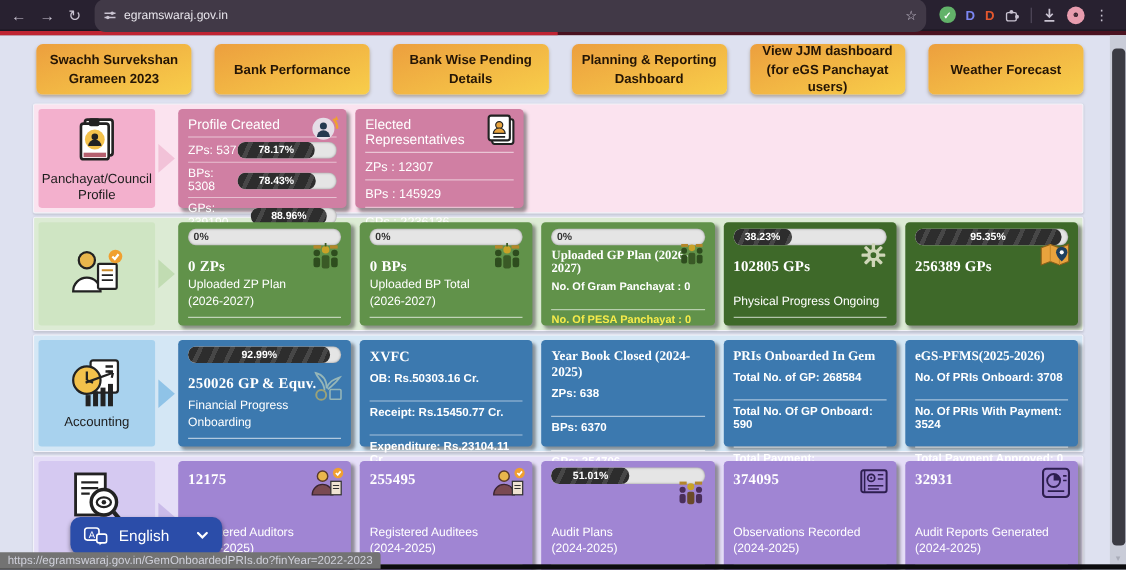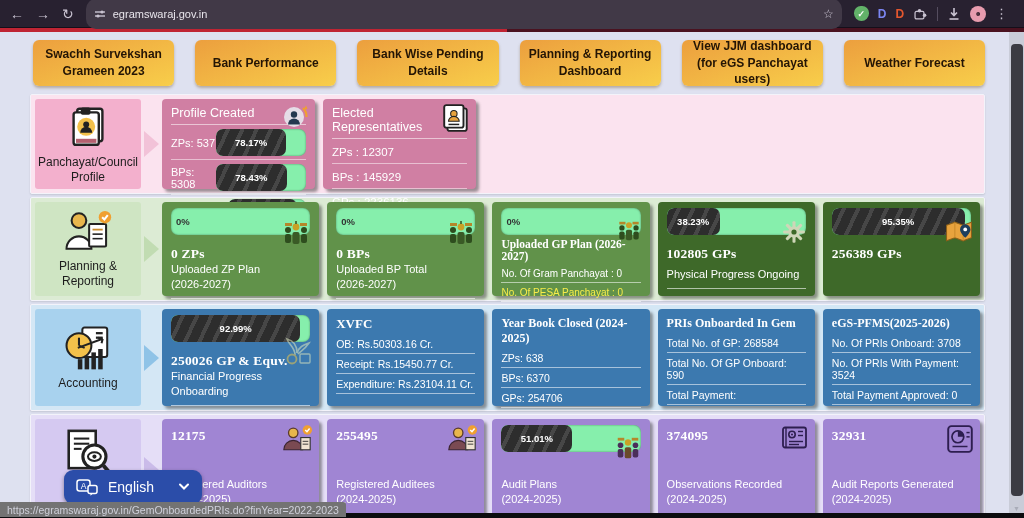--- a/index.html
+++ b/index.html
@@ -50,42 +50,42 @@
   .sec-arrow{align-self:center;width:0;height:0;border-top:13px solid transparent;
              border-bottom:13px solid transparent;border-left:15px solid var(--arrow);margin:0 3px;}
   .cards{flex:1;display:flex;gap:8px;}
   .card{flex:1;position:relative;border-radius:4px;background:var(--card);color:#fff;
         padding:6px 9px 7px;box-shadow:3px 3px 3px rgba(35,35,35,.45);display:flex;
         flex-direction:column;box-sizing:border-box;cursor:pointer;}
   .card.dark{background:var(--card2);}
   .section.pink .card{flex:0 0 153px;}
 
   
-  .pbar{position:relative;height:27px;background:#86efac;border-radius:7px;overflow:hidden;
+  .pbar{position:relative;height:15px;background:#e5e5e5;border-radius:7px;overflow:hidden;
         box-shadow:inset 0 0 2px rgba(0,0,0,.45);flex:0 0 auto;}
   .pbar.wide{width:100%;margin-bottom:2px;}
   .pbar.small{width:90px;}
   .pfill{height:100%;border-radius:7px;color:#fff;font-size:9.5px;font-weight:bold;
          display:flex;align-items:center;justify-content:center;
          background:repeating-linear-gradient(115deg,#2d2d2d 0 9px,#474747 9px 13px);}
   .pzero{position:absolute;left:5px;top:0;height:100%;display:flex;align-items:center;
          color:#333;font-size:9.5px;font-weight:bold;}
 
   
   .ptitle{font-size:12.5px;padding:1px 0 4px;border-bottom:1px solid rgba(255,255,255,.55);}
   .prow{display:flex;justify-content:space-between;align-items:center;padding:4px 0 3px;
         border-bottom:1px solid rgba(255,255,255,.5);font-size:11px;}
   .erow{font-size:11.5px;padding:7px 0 5px;border-bottom:1px solid rgba(255,255,255,.5);}
 
   
   .big{font-family:"Liberation Serif",serif;font-weight:bold;font-size:13.5px;margin-top:9px;letter-spacing:.2px;}
   .sub-wrap{margin-top:auto;border-bottom:1px solid rgba(255,255,255,.6);padding-bottom:6px;
             font-size:11px;line-height:1.35;}
   .ctitle{font-family:"Liberation Serif",serif;font-weight:bold;font-size:12px;margin:1px 0 2px;}
-  .crow{font-size:10.5px;padding:4px 0 3px;border-bottom:1px solid rgba(255,255,255,.55);}
+  .crow{font-size:10.5px;padding:4px 0 14px;border-bottom:1px solid rgba(255,255,255,.55);font-weight:bold;}
   .crow.yellow{color:#f7ec4a;}
   .cicon{position:absolute;right:6px;}
 
   
   .lang-btn{position:absolute;left:64px;top:470px;width:138px;height:34px;background:#2b4da9;
             border-radius:9px;display:flex;align-items:center;gap:10px;padding:0 12px;
             box-sizing:border-box;color:#fff;z-index:40;box-shadow:0 2px 4px rgba(0,0,0,.4);cursor:pointer;}
   .lang-label{font-size:14px;flex:1;}
   .statusbar{position:absolute;left:0;bottom:1px;height:15px;background:#737373;color:#cfd0da;
              font-size:10.5px;display:flex;align-items:center;padding:0 7px;z-index:45;
@@ -212,21 +212,20 @@
       <svg width="52" height="46" viewBox="0 0 46 40">
         <circle cx="15" cy="9" r="6.5" fill="#e8b64c" stroke="#222" stroke-width="1.8"></circle>
         <path d="M4 34 a11 11 0 0 1 22 0 Z" fill="#fff" stroke="#222" stroke-width="1.8"></path>
         <rect x="24" y="12" width="15" height="20" rx="1" fill="#fff" stroke="#222" stroke-width="1.8"></rect>
         <line x1="27" y1="17" x2="36" y2="17" stroke="#c98a2a" stroke-width="1.6"></line>
         <line x1="27" y1="21" x2="36" y2="21" stroke="#222" stroke-width="1.4"></line>
         <line x1="27" y1="25" x2="36" y2="25" stroke="#222" stroke-width="1.4"></line>
         <circle cx="38" cy="6" r="5.5" fill="#f0a030"></circle>
         <path d="M35.5 6 l2 2 3-3.8" stroke="#fff" stroke-width="1.8" fill="none"></path>
       </svg>
-      <div class="sec-label-text">Planning &amp; Reporting</div>
     </div>
     <div class="sec-arrow"></div>
     <div class="cards">
       <div class="card">
         <span class="pbar wide">
           <span class="pzero">0%</span>
         </span>
         <svg class="cicon" style="top:17px;width:34px;height:30px;" viewBox="0 0 34 30">
           <rect x="6" y="4" width="7" height="3" fill="#b5872a"></rect>
             <rect x="21" y="4" width="7" height="3" fill="#b5872a"></rect>

